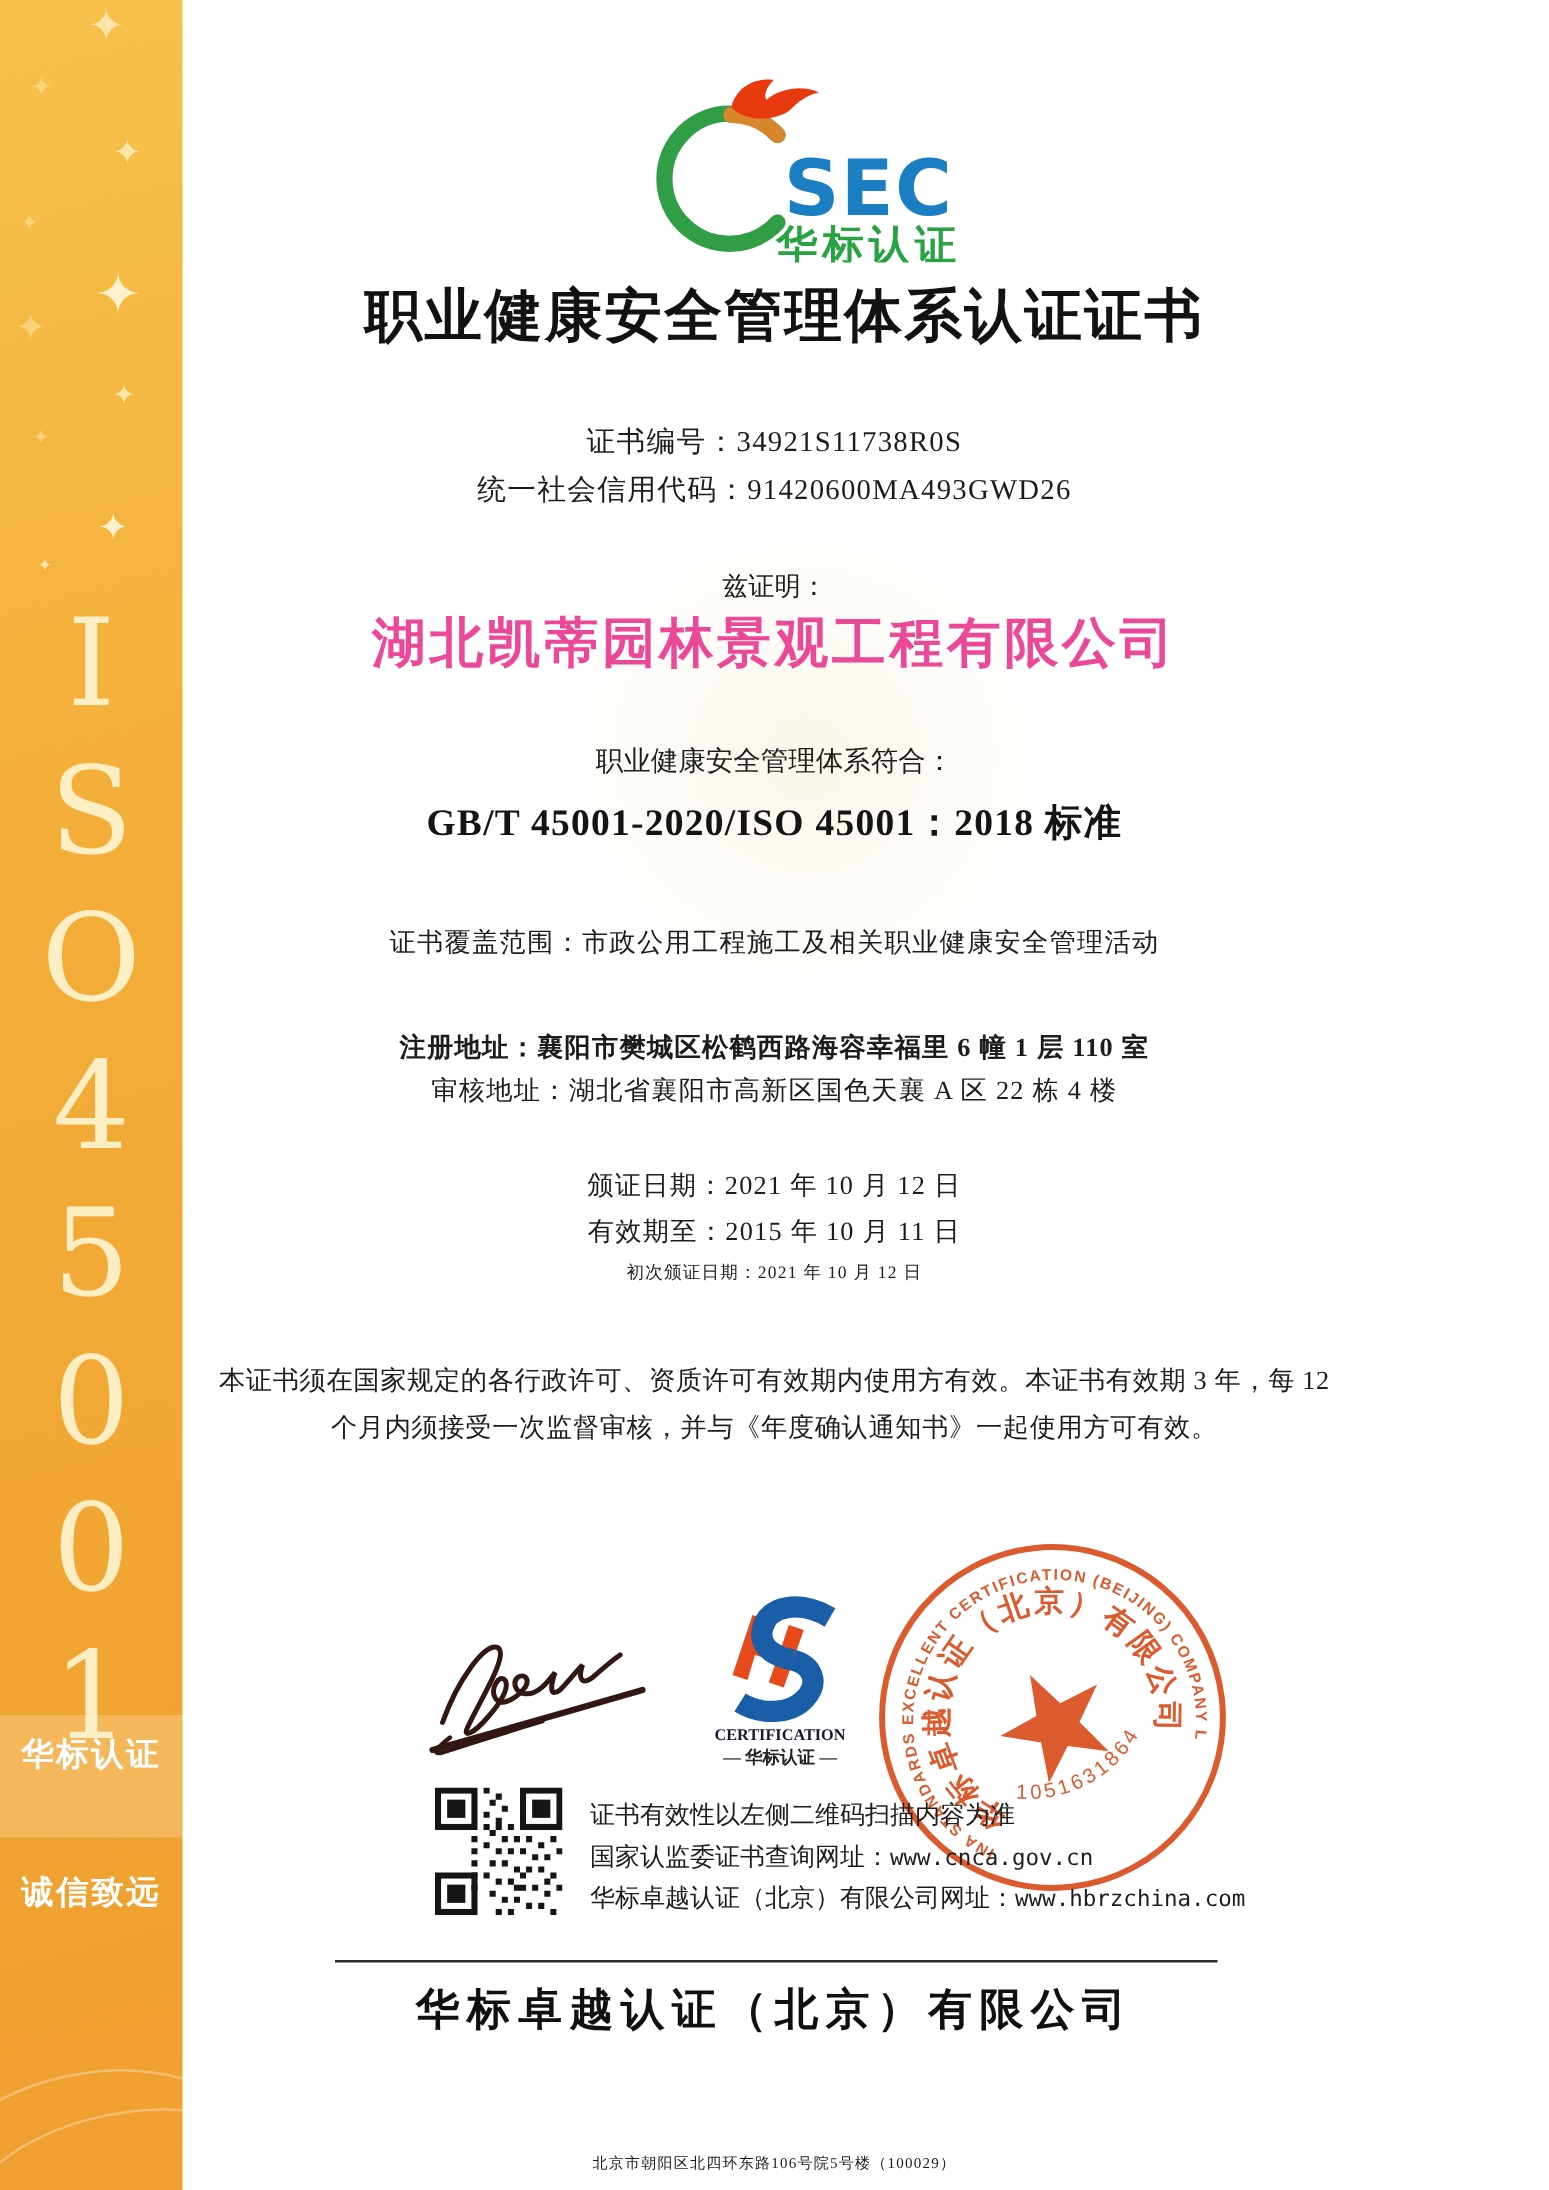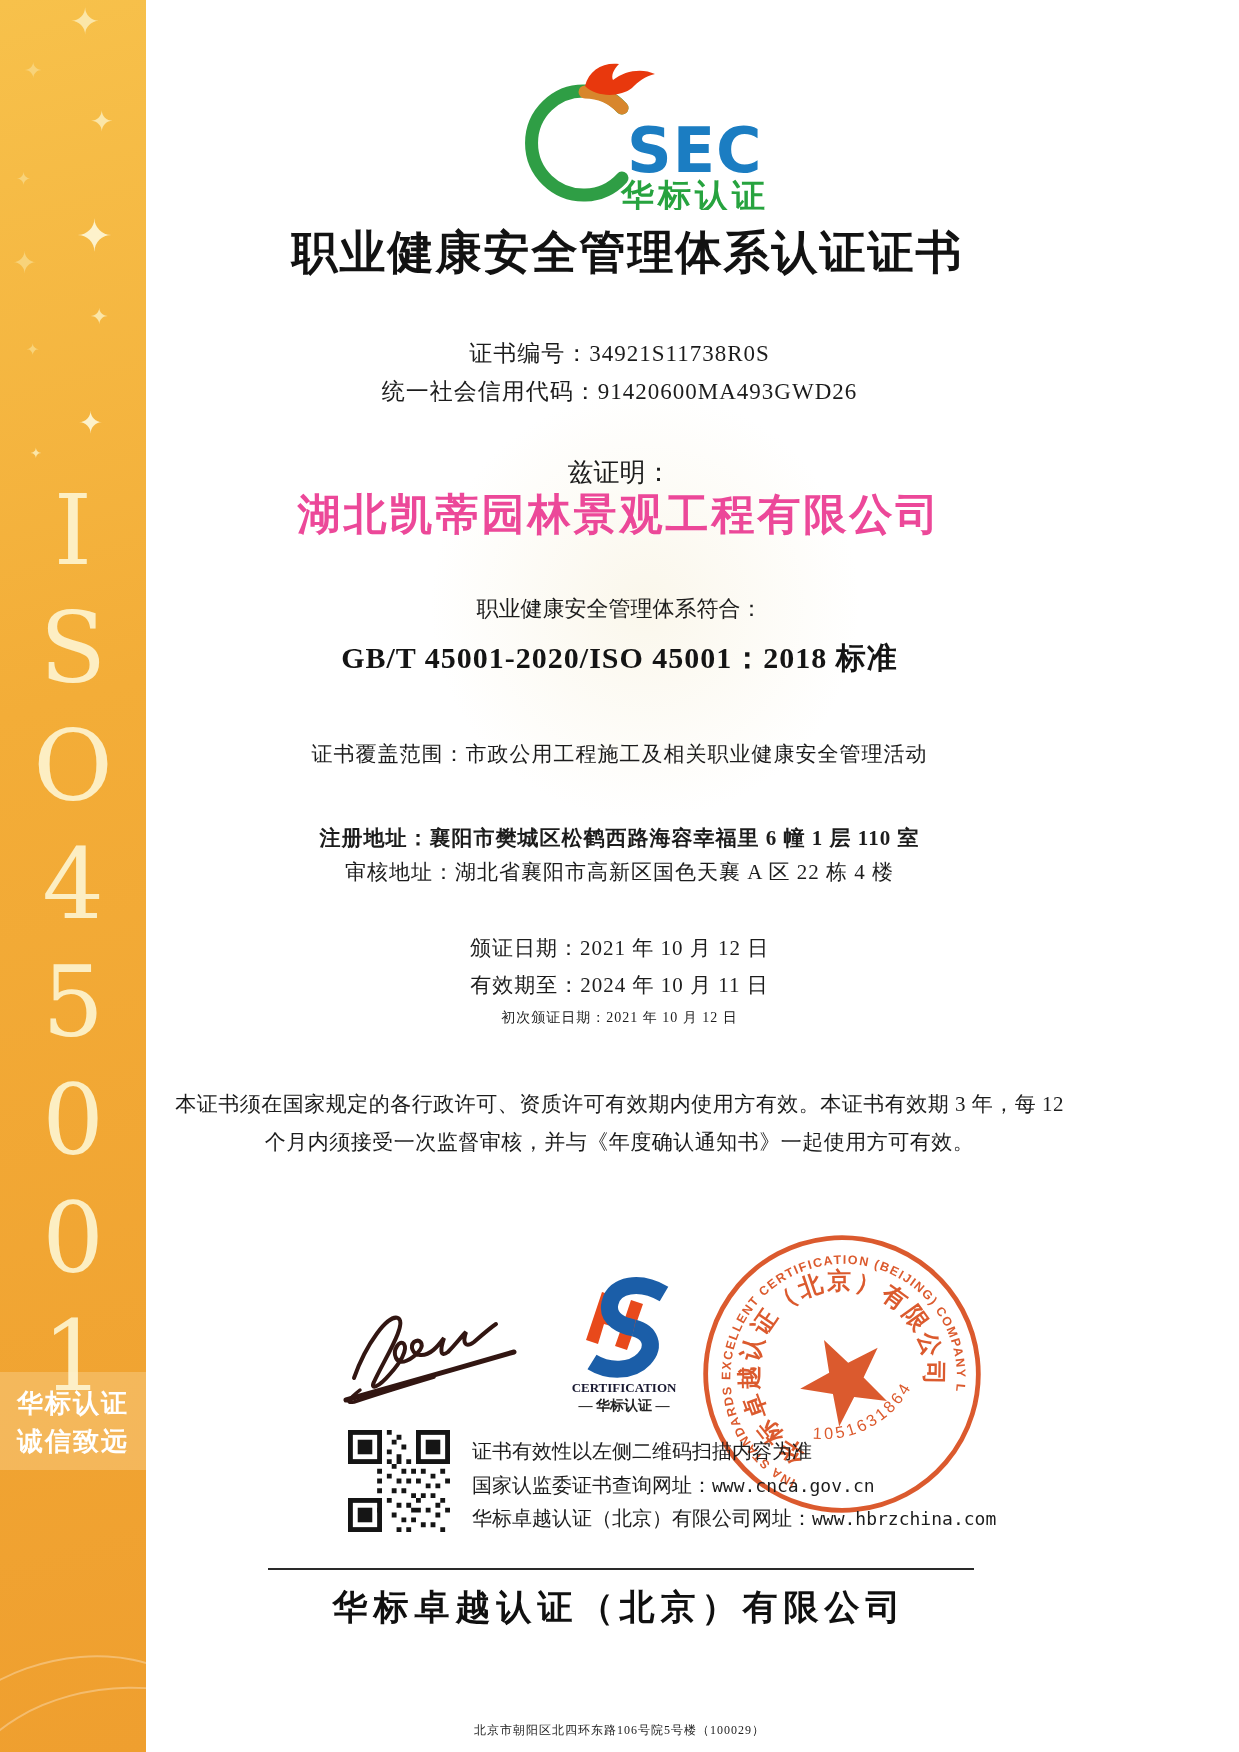--- a/index.html
+++ b/index.html
@@ -18,37 +18,37 @@
   .iso{
     position:absolute; top:474px; left:50%; transform:translateX(-50%);
     writing-mode:vertical-rl; text-orientation:upright;
     font-family:"DejaVu Serif",serif; font-size:97px; letter-spacing:5px;
     color:rgba(253,243,205,0.93);
   }
   .slogan-bg{position:absolute; left:0; top:1372px; width:146px; height:98px;
     background:rgba(255,244,214,0.25);}
   .band-slogan{position:absolute; left:0; width:146px; text-align:center;
     color:#ffffff; font-weight:bold; font-size:26px; letter-spacing:2px;}
-  .slogan1{top:1386px;} .slogan2{top:1424px;text-align:center;}
+  .slogan1{top:1386px;} .slogan2{top:1496px;text-align:center;}
   .wave{position:absolute; border:2px solid rgba(255,255,255,0.30);
     border-radius:50%; background:none;}
   .wave1{left:-70px; bottom:-90px; width:280px; height:180px; transform:rotate(-12deg);}
   .wave2{left:-40px; bottom:-130px; width:300px; height:190px; transform:rotate(-8deg);}
   
   .watermark{position:absolute; left:430px; top:390px; width:430px; height:430px;
     border-radius:50%;
     background:radial-gradient(closest-side, rgba(240,228,190,0.30), rgba(255,255,255,0));}
   
   .cline{position:absolute; left:146px; right:0; text-align:center; white-space:nowrap;}
   .page .cline{left:0;}
   .title{top:222px; font-size:46px; font-weight:900; letter-spacing:2px;
     font-family:"DejaVu Sans","Liberation Sans",sans-serif; color:#121212;padding-left:16px;}
   .certno{top:338px; font-size:23px; letter-spacing:1px;}
   .credit{top:376px; font-size:23px; letter-spacing:1px;}
-  .certify{top:455px; font-size:26px;}
+  .certify{top:455px; font-size:21px;}
   .company{top:486px; font-size:43px; font-weight:600; letter-spacing:3px; color:#ec4899;}
   .conform{top:594px; font-size:22px;}
   .standard{top:638px; font-size:30px; font-weight:bold; letter-spacing:1px; color:#141414;}
   .scope{top:740px; font-size:21px; letter-spacing:1px;}
   .addr1{top:824px; font-size:21px; letter-spacing:1px;font-weight:bold;}
   .addr2{top:858px; font-size:21px; letter-spacing:1px;}
   .d1{top:934px; font-size:21px; letter-spacing:1px;}
   .d2{top:971px; font-size:21px; letter-spacing:1px;}
   .d3{top:1009px; font-size:14px; letter-spacing:1px;font-family:Liberation Serif, serif;}
   .disc1{top:1090px; font-size:21px; letter-spacing:0.5px;}
@@ -128,21 +128,21 @@
     <span>注册地址：</span><span>襄阳市樊城区松鹤西路海容幸福里 6 幢 1 层 110 室</span>
   </div>
   <div class="cline addr2">
     <span>审核地址：</span><span>湖北省襄阳市高新区国色天襄 A 区 22 栋 4 楼</span>
   </div>
 
   <div class="cline d1">
     <span>颁证日期：</span><span>2021 年 10 月 12 日</span>
   </div>
   <div class="cline d2">
-    <span>有效期至：</span><span>2024 年 10 月 11 日</span>
+    <span>有效期至：</span><span>2015 年 10 月 11 日</span>
   </div>
   <div class="cline d3">
     <span>初次颁证日期：</span><span>2021 年 10 月 12 日</span>
   </div>
 
   <div class="cline disc1">本证书须在国家规定的各行政许可、资质许可有效期内使用方有效。本证书有效期 3 年，每 12</div>
   <div class="cline disc2">个月内须接受一次监督审核，并与《年度确认通知书》一起使用方可有效。</div>
 
   <svg class="sig" width="190" height="120" viewBox="0 0 190 120">
     <g fill="none" stroke="#321612" stroke-linecap="round">

